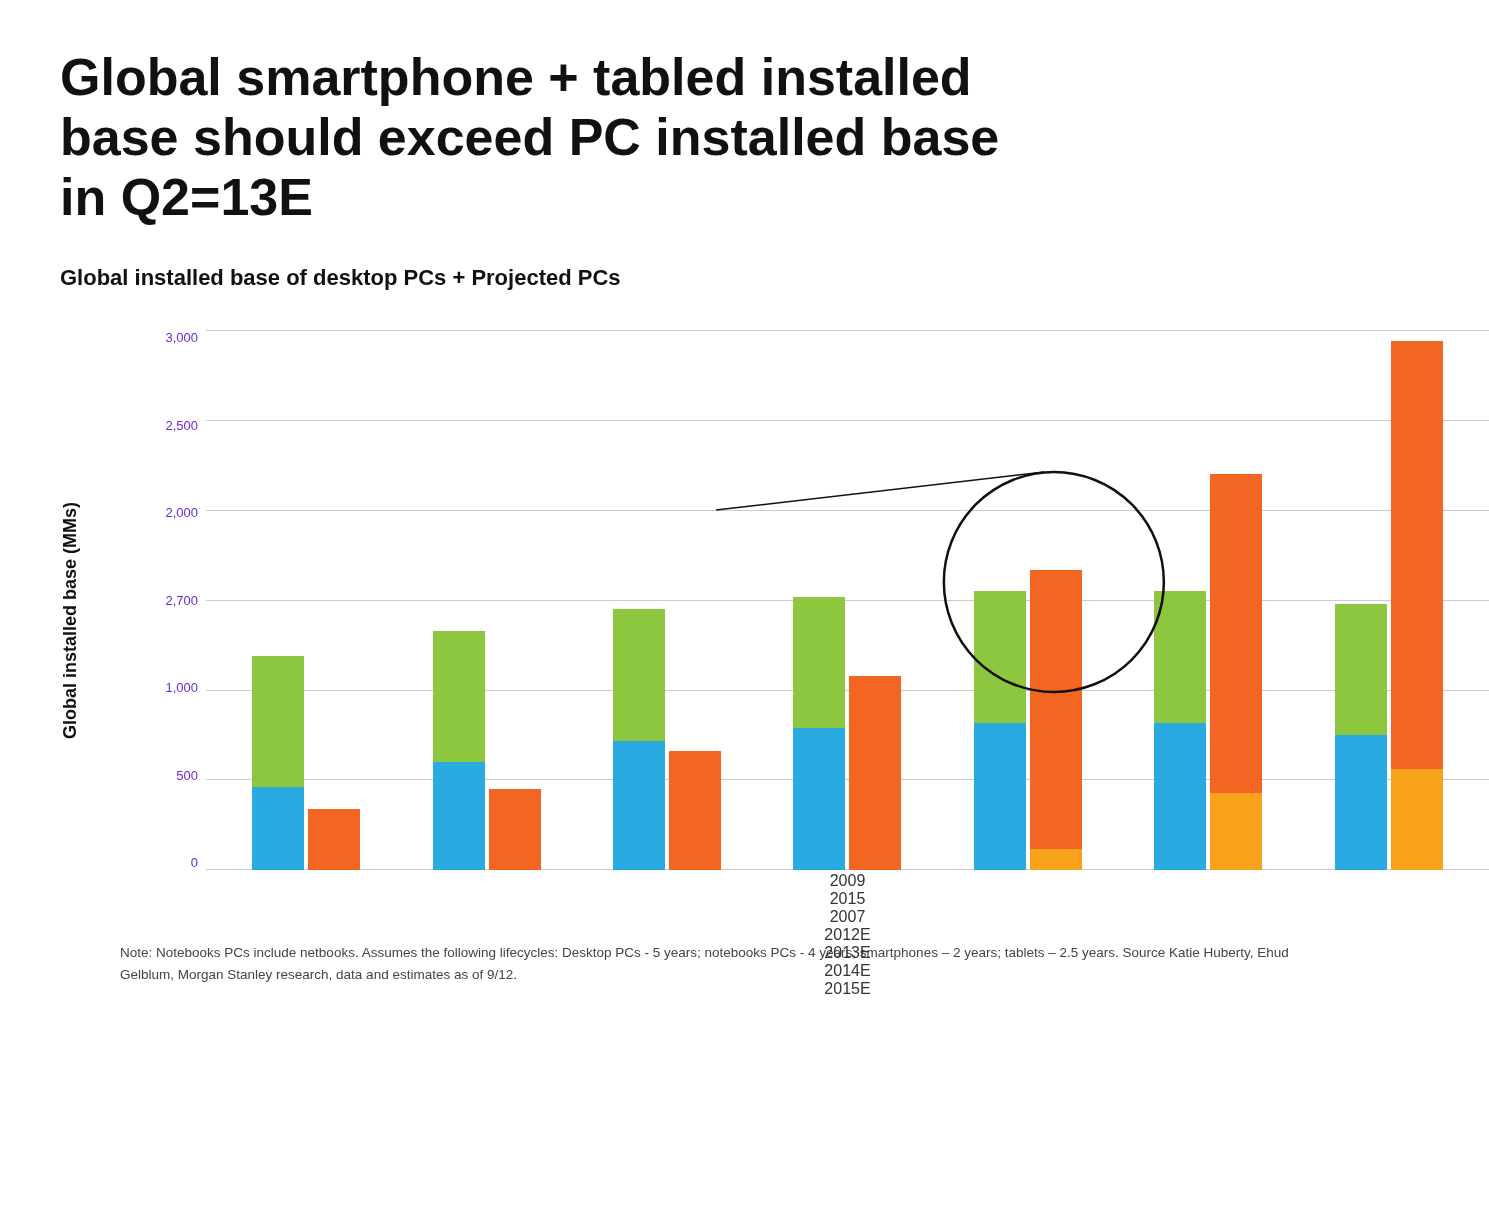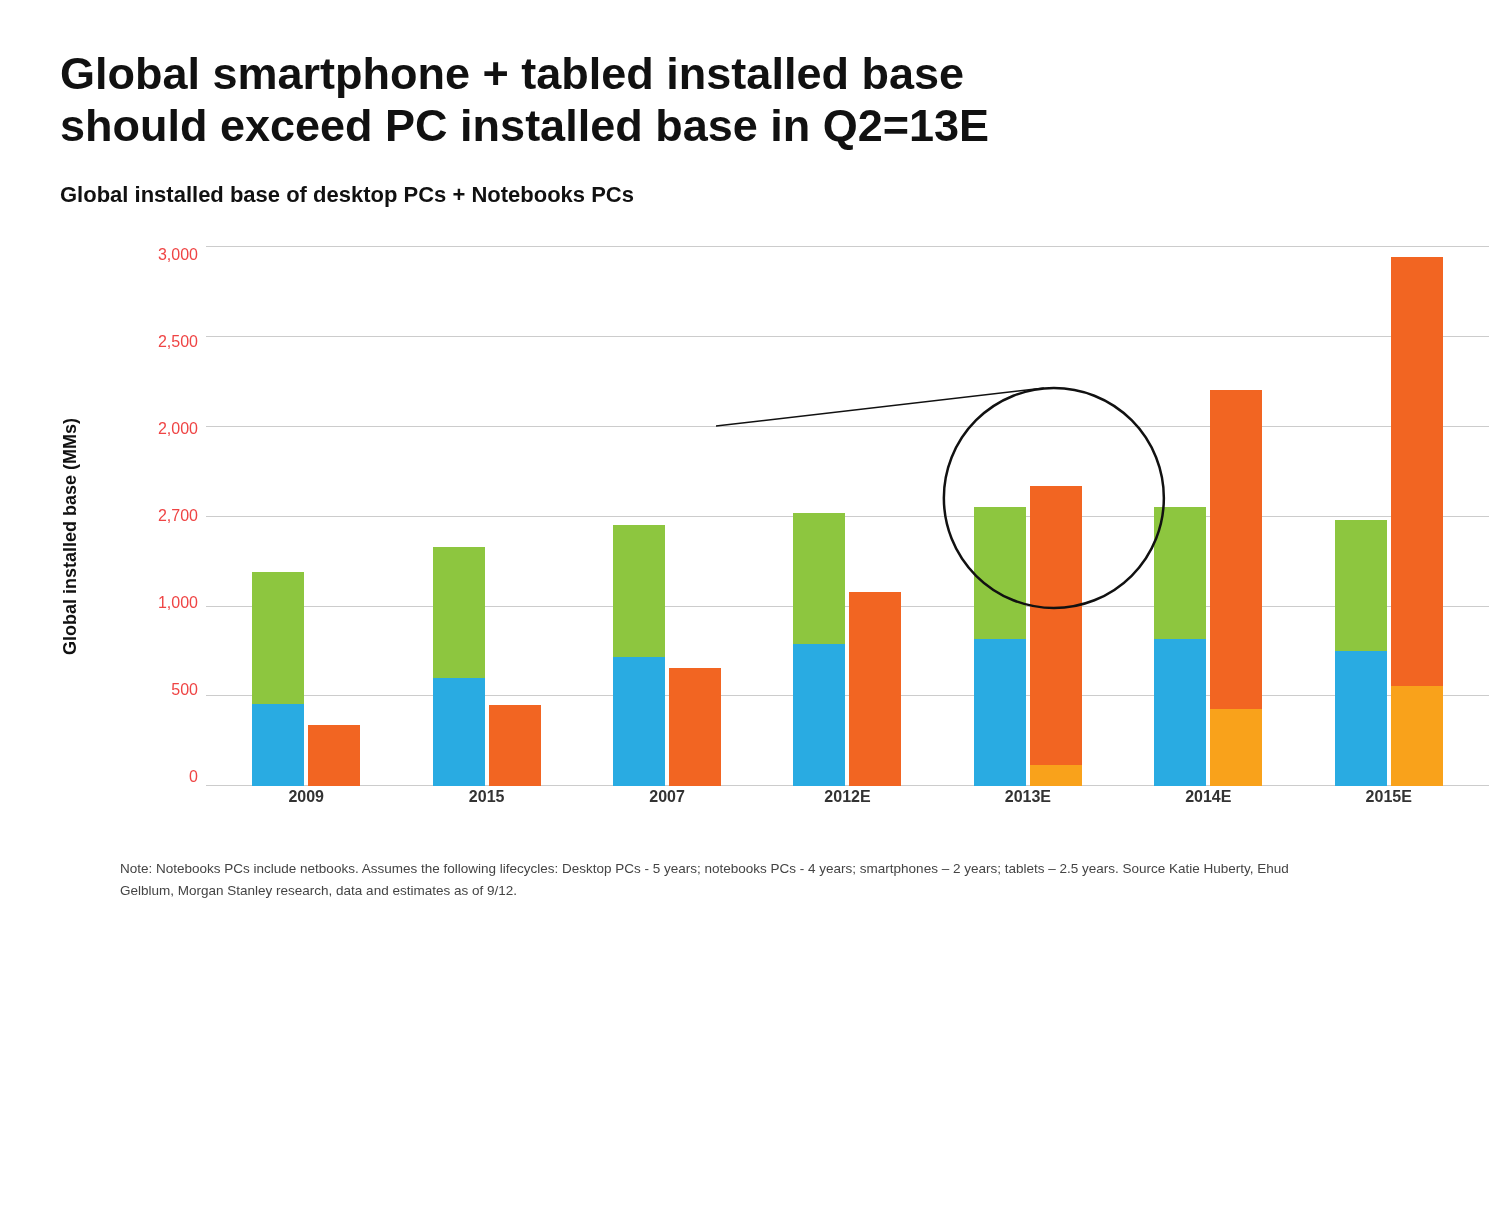--- a/index.html
+++ b/index.html
@@ -5,24 +5,24 @@
     * { box-sizing: border-box; margin: 0; padding: 0; }
     body {
       background: #fff;
       font-family: 'Arial', sans-serif;
       width: 1489px;
       min-height: 1219px;
       padding: 48px 60px 40px 60px;
       color: #111;
     }
     .main-title {
-      font-size: 45px;
+      font-size: 52px;
       font-weight: 900;
       line-height: 1.15;
-      margin-bottom: 28px;
+      margin-bottom: 36px;
       max-width: 980px;
     }
     .subtitle {
       font-size: 22px;
       font-weight: 700;
       line-height: 1.4;
       margin-bottom: 36px;
     }
     .chart-area {
       display: flex;
@@ -57,22 +57,22 @@
       left: 0;
       top: 0;
       bottom: 40px;
       display: flex;
       flex-direction: column-reverse;
       justify-content: space-between;
       align-items: flex-end;
       width: 55px;
     }
     .y-tick {
-      font-size: 16px;
-      color: #ef4444;
+      font-size: 13px;
+      color: #6d28d9;
       padding-right: 8px;
     }
     
     .grid-lines {
       position: absolute;
       left: 55px;
       right: 0;
       top: 0;
       bottom: 40px;
       display: flex;
@@ -114,25 +114,24 @@
       display: block;
     }
     
     .x-axis {
       position: absolute;
       left: 55px;
       right: 0;
       bottom: 0;
       height: 38px;
       display: flex;
-      flex-direction: row;
-      align-items: flex-start;
+      flex-direction: column;
+      align-items: center;
       justify-content: space-around;
       padding: 0 10px;
-      font-weight: bold;
     }
     .x-label {
       font-size: 16px;
       color: #333;
       text-align: center;
       width: 110px;
     }
     
     .annotation {
       position: absolute;
@@ -174,21 +173,21 @@
       max-width: 1200px;
       line-height: 1.6;
     }
   </style>
 </head>
 <body>
 
 <h1 class="main-title">Global smartphone + tabled installed base should exceed PC installed base in Q2=13E</h1>
 
 <div class="subtitle">
-  <span>Global installed base of desktop PCs + Notebooks PCs</span><br>
+  <span>Global installed base of desktop PCs + Projected PCs</span><br>
 </div>
 
 <div class="chart-area">
   <div class="y-axis-label">Global installed base (MMs)</div>
   <div class="chart-container">
     <div class="chart-inner" id="chartInner">
 
       <div class="y-axis" id="yAxis">
           <div class="y-tick">0</div>
           <div class="y-tick">500</div>

